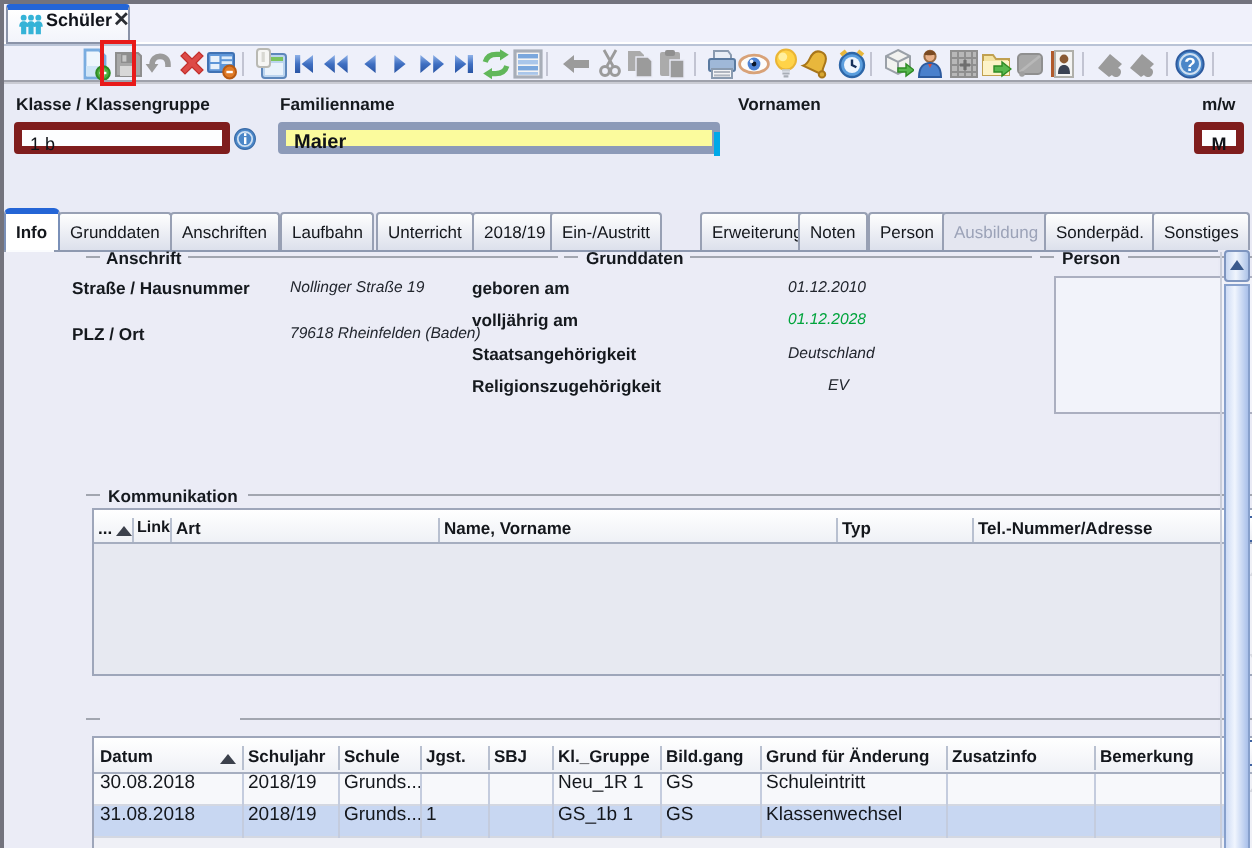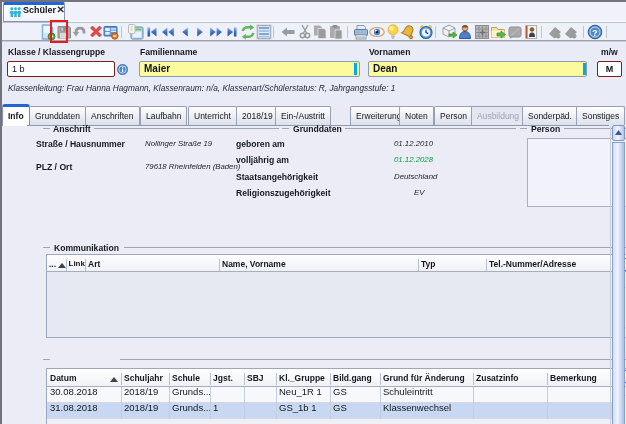--- a/index.html
+++ b/index.html
@@ -18,21 +18,21 @@
 #dtabx{left:56.5px;top:4px;font-size:10px;font-weight:bold;color:#2a2d33;z-index:4;}
 #stripline{left:2px;top:21px;width:624px;height:1px;background:#ffffff;}
 #stripline2{left:2px;top:22px;width:624px;height:2px;background:#b9c3d6;}
 #tbline{left:2px;top:40px;width:624px;height:1px;background:#9fa1ab;}
 #tbline2{left:2px;top:41px;width:624px;height:1px;background:#cacbd3;}
 .tsep{position:absolute;top:26px;width:1px;height:12px;background:#c2c4d2;}
 .ticon{position:absolute;top:24px;width:16px;height:16px;}
 #redbox{left:50px;top:20px;width:18px;height:23px;border:2.5px solid #e81a1a;z-index:5;}
 
 .flabel{position:absolute;top:47px;font-size:8.6px;font-weight:bold;color:#15191e;}
-.finput{position:absolute;top:61px;height:16px;border:1px solid #7f1d1d;border-radius:2px;
+.finput{position:absolute;top:61px;height:16px;border:4px solid #7f1d1d;border-radius:2px;
   font-size:9px;color:#101318;line-height:14px;white-space:nowrap;}
 .yellow{background:#fbfb9d;border-color:#8c9ab8;font-weight:bold;font-size:10px;}
 .cyanbar{position:absolute;top:1px;width:3px;height:12px;background:#00a9e8;}
 #infoline{left:8px;top:83px;font-size:8.3px;white-space:nowrap;font-style:italic;color:#242838;}
 
 #ptabs{left:2px;top:104px;width:607px;height:21px;}
 .ptab{position:absolute;top:2px;height:19px;padding:4px 5px 0 5px;font-size:8.5px;white-space:nowrap;color:#14171c;
   background:linear-gradient(#fefefe,#dce0ec);border:1px solid #98a0b4;border-bottom:none;
   border-radius:2px 2px 0 0;}
 .ptab.active{top:0;height:21px;padding-top:4px;font-weight:bold;background:#ffffff;
@@ -336,30 +336,28 @@
   <div class="abs" id="tbline2"></div>
   <div class="abs" id="redbox"></div>
 
   <div class="flabel" style="left:8px;">Klasse / Klassengruppe</div>
   <div class="flabel" style="left:140px;">Familienname</div>
   <div class="flabel" style="left:369px;">Vornamen</div>
   <div class="flabel" style="left:601px;">m/w</div>
 
   <div class="finput" style="left:7px;width:108px;background:#fdfeff;padding-left:4px;">1 b</div>
   <div class="finput yellow" style="left:139px;width:221px;padding-left:4px;">Maier<div class="cyanbar" style="left:214px;"></div></div>
-  <div class="finput yellow" style="left:368px;width:219px;padding-left:4px;">Dean<div class="cyanbar" style="left:214px;"></div></div>
   <div class="finput" style="left:597px;width:25px;background:#fdfeff;text-align:center;font-weight:bold;">M</div>
   <svg class="abs" id="iicon" style="left:117px;top:64px;" width="11" height="11" viewBox="0 0 11 11">
       <circle cx="5.5" cy="5.5" r="5.2" fill="#4b87c8" stroke="#3a6ca8" stroke-width=".6"></circle>
       <circle cx="5.5" cy="5.5" r="3.6" fill="none" stroke="#cfe0f2" stroke-width=".9"></circle>
       <rect x="5" y="2.6" width="1.2" height="1.4" fill="#fff"></rect>
       <rect x="5" y="4.6" width="1.2" height="3.4" fill="#fff"></rect>
     </svg>
 
-  <div class="abs" id="infoline">Klassenleitung: Frau Hanna Hagmann, Klassenraum: n/a, Klassenart/Schülerstatus: R, Jahrgangsstufe: 1</div>
 
   <div class="abs" id="ptabs">
     <div class="ptab active" style="left:0px;">Info</div>
     <div class="ptab" style="left:27px;">Grunddaten</div>
     <div class="ptab" style="left:83px;">Anschriften</div>
     <div class="ptab" style="left:138px;">Laufbahn</div>
     <div class="ptab" style="left:186px;">Unterricht</div>
     <div class="ptab" style="left:234px;">2018/19</div>
     <div class="ptab" style="left:273px;">Ein-/Austritt</div>
     <div class="ptab" style="left:330px;margin-left:18px;">Erweiterungen</div>

